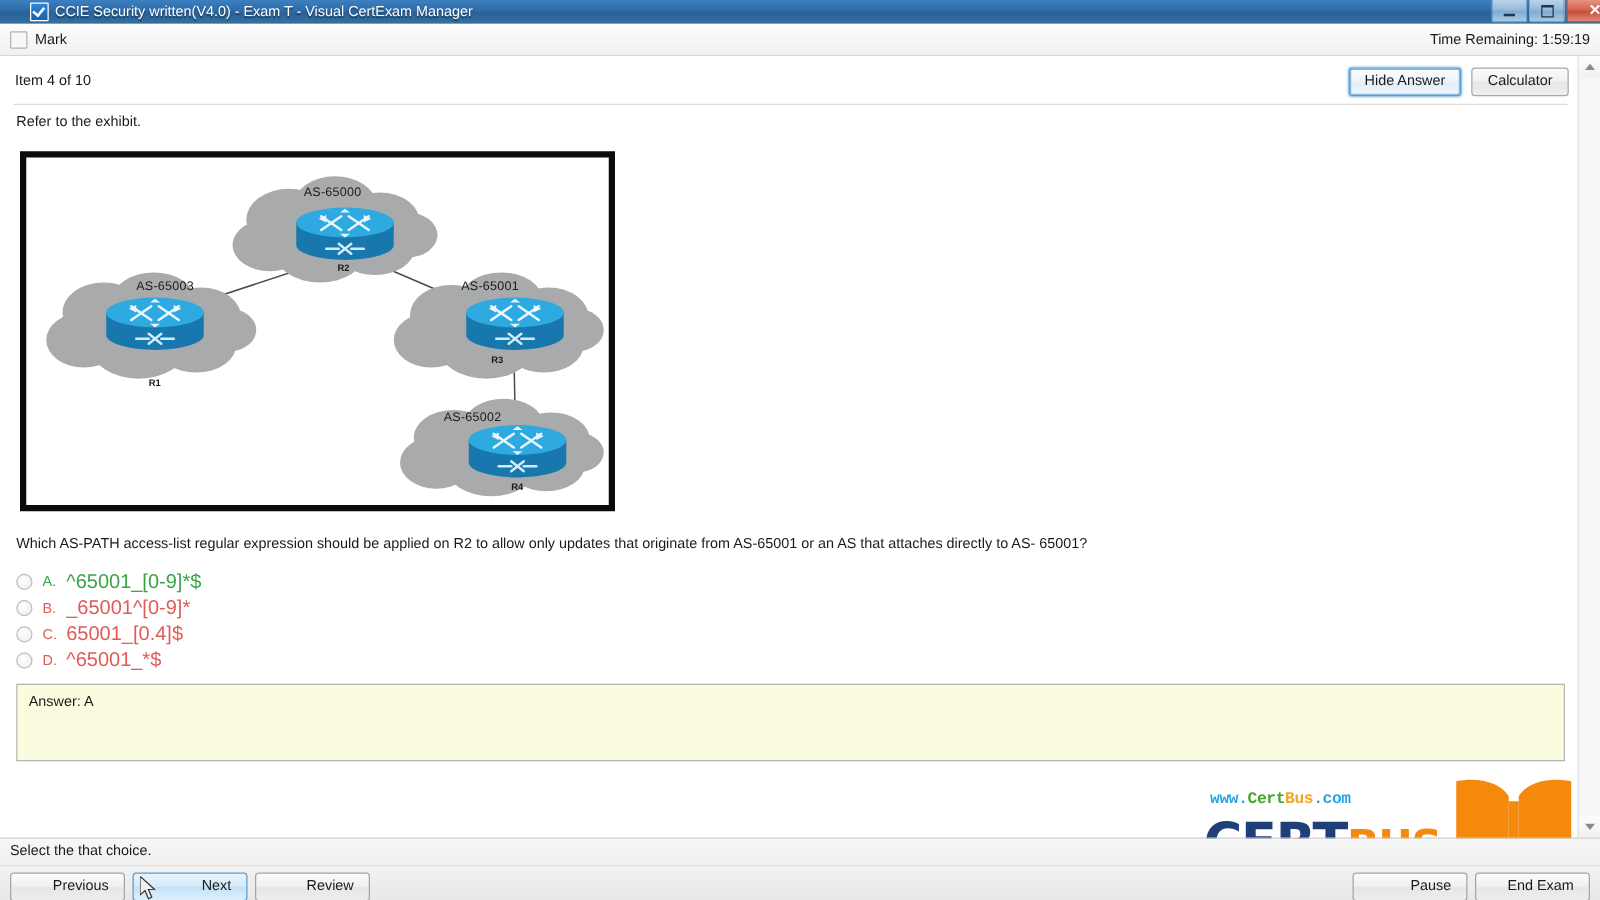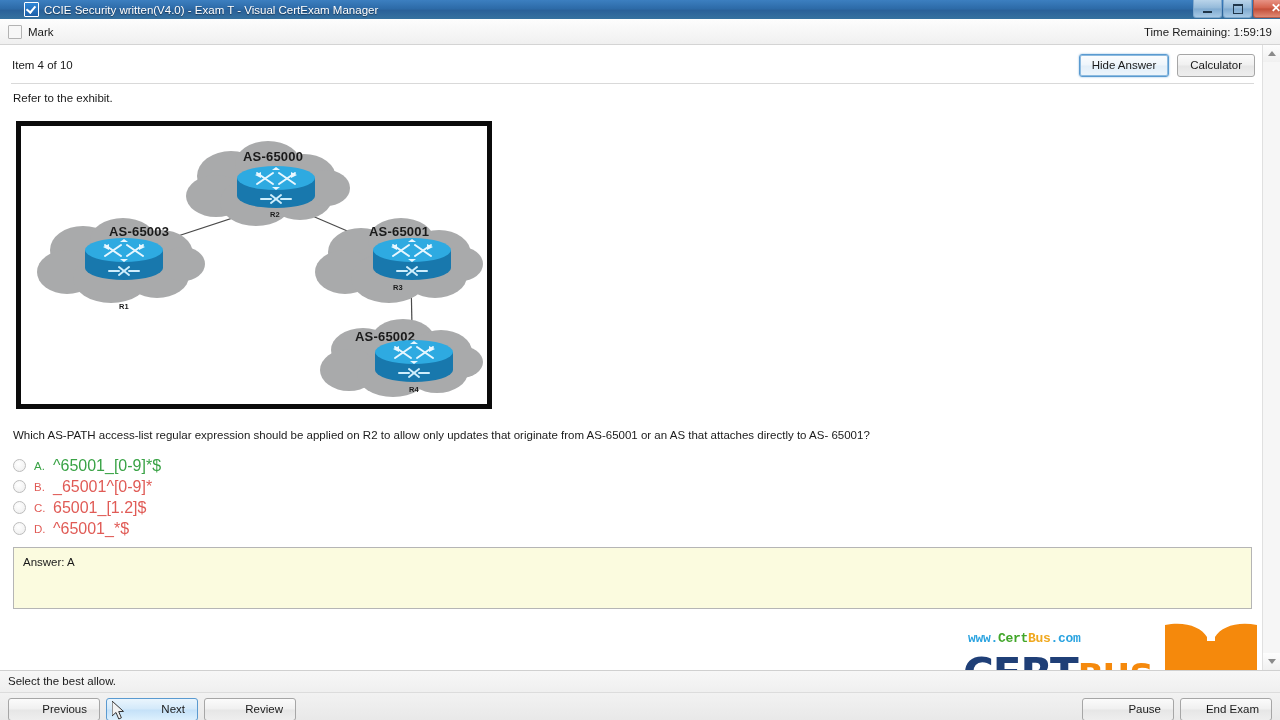--- a/index.html
+++ b/index.html
@@ -142,21 +142,21 @@
     border: 5px solid #0b0b0b;
     background: #ffffff;
     overflow: hidden;
   }
   .exhibit-inner { position: absolute; inset: 0; }
 
   .cloud { position: absolute; }
   .cloud svg { display: block; }
   .as-label {
     position: absolute;
-    font-size: 13px; font-weight: bold; color: #1a1a1a;
+    font-size: 10px; font-weight: normal; color: #1a1a1a;
     white-space: nowrap; letter-spacing: 0.2px;
   }
   .r-label {
     position: absolute;
     font-size: 7.5px; font-weight: bold; color: #1a1a1a;
     white-space: nowrap;
   }
   .router { position: absolute; }
 
   .linklayer { position: absolute; inset: 0; }
@@ -483,21 +483,21 @@
         <div class="opt-text">^65001_[0-9]*$</div>
       </div>
       <div class="opt wrong">
         <div class="radio"></div>
         <div class="opt-letter">B.</div>
         <div class="opt-text">_65001^[0-9]*</div>
       </div>
       <div class="opt wrong">
         <div class="radio"></div>
         <div class="opt-letter">C.</div>
-        <div class="opt-text">65001_[1.2]$</div>
+        <div class="opt-text">65001_[0.4]$</div>
       </div>
       <div class="opt wrong">
         <div class="radio"></div>
         <div class="opt-letter">D.</div>
         <div class="opt-text">^65001_*$</div>
       </div>
     </div>
 
     <div class="answerbox">
       <div class="answer-text">Answer: A</div>
@@ -522,21 +522,21 @@
   <div class="vscroll">
     <div class="scroll-arrow up">
       <div class="arrow-glyph"></div>
     </div>
     <div class="scroll-arrow down">
       <div class="arrow-glyph"></div>
     </div>
   </div>
 
   <div class="statusbar">
-    <div class="status-text">Select the best allow.</div>
+    <div class="status-text">Select the that choice.</div>
   </div>
 
   <div class="bottombar">
     <div class="bottom-left">
       <div class="btn wide">Previous</div>
       <div class="btn wide hot">Next</div>
       <div class="btn wide">Review</div>
     </div>
     <div class="bottom-right">
       <div class="btn wide">Pause</div>

